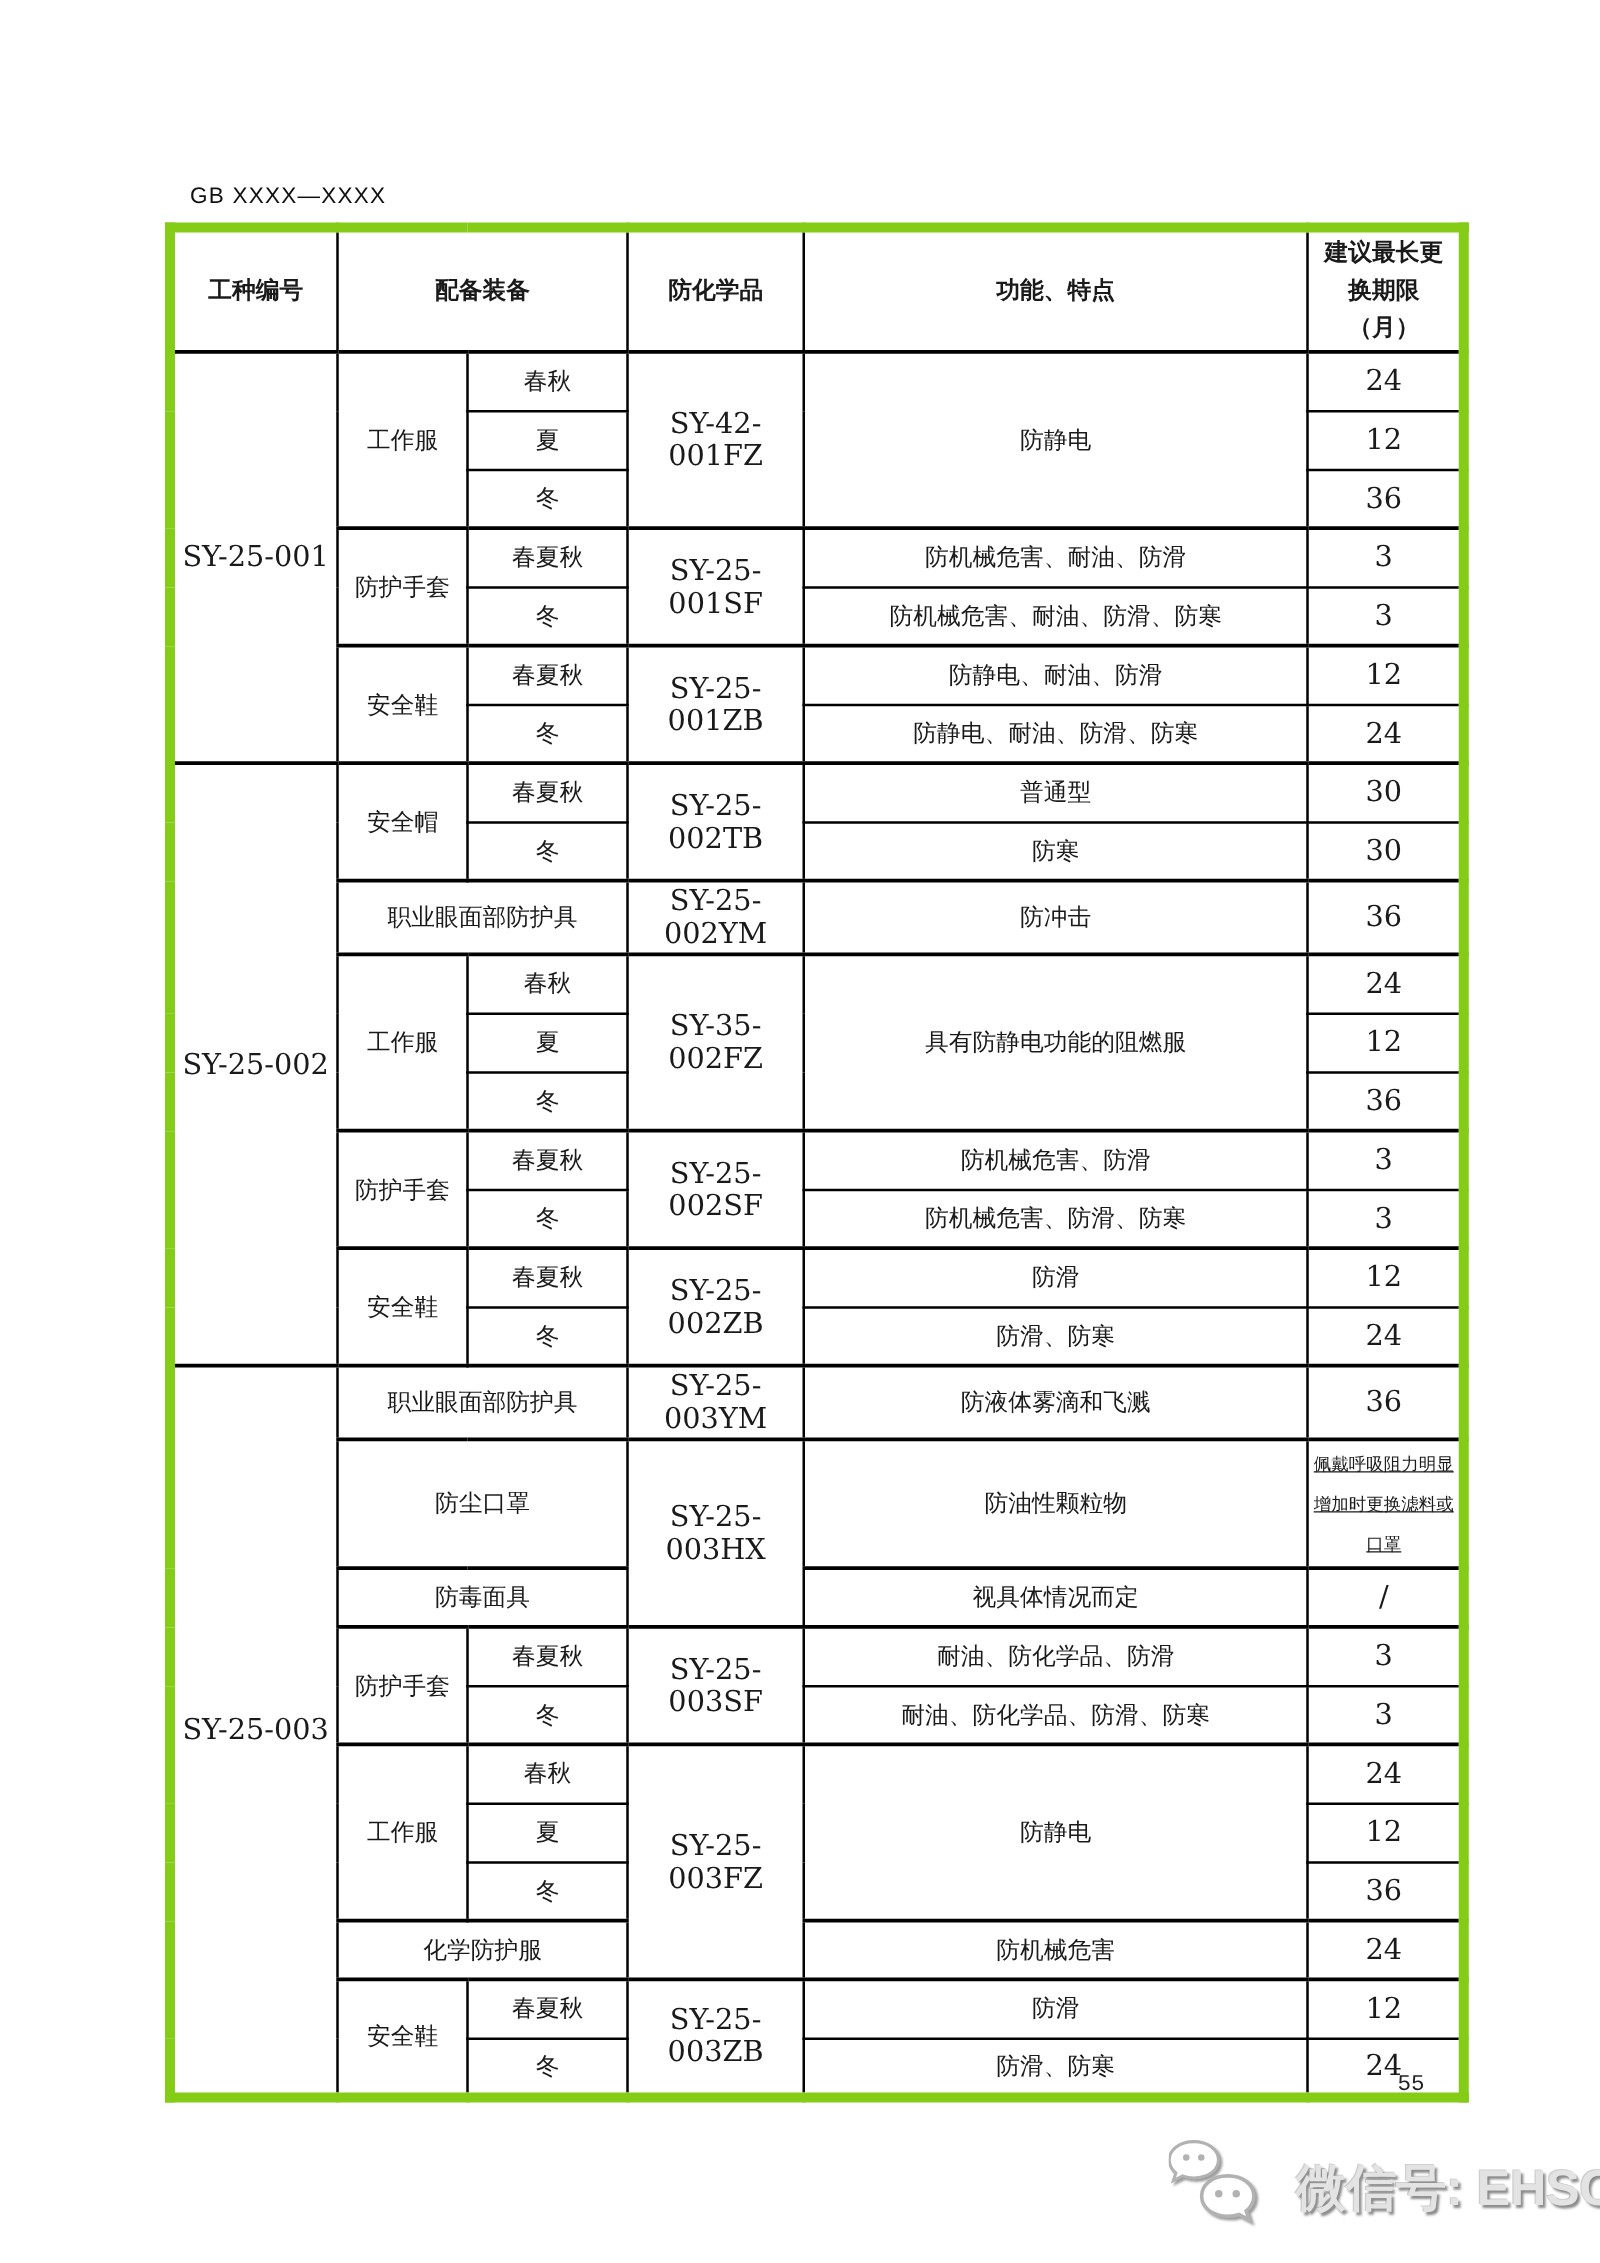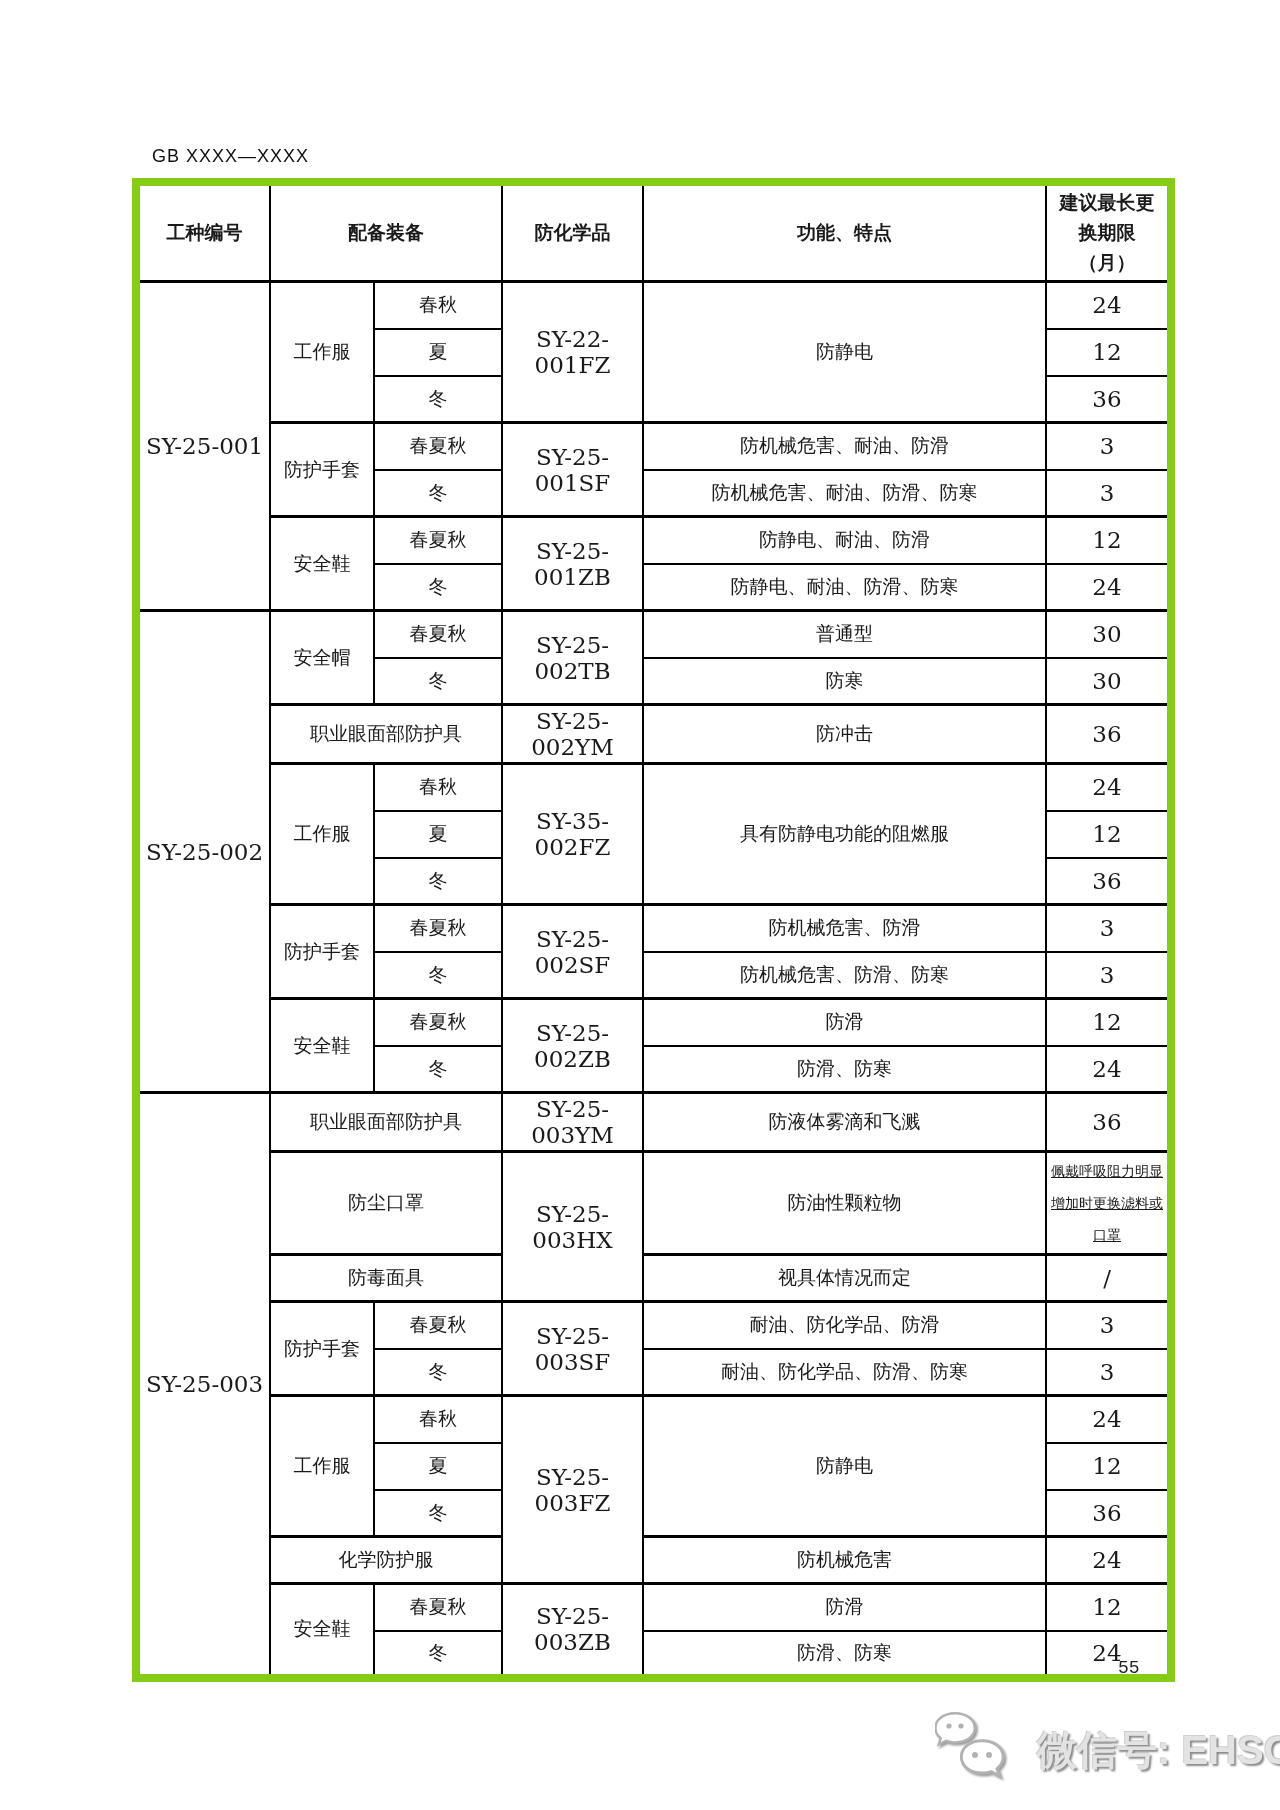--- a/index.html
+++ b/index.html
@@ -84,21 +84,21 @@
     <th colspan="2">配备装备</th>
     <th>防化学品</th>
     <th>功能、特点</th>
     <th>建议最长更换期限（月）</th>
   </tr>
 
   <tr>
     <td rowspan="7" class="code bt3">SY-25-001</td>
     <td rowspan="3" class="bt3">工作服</td>
     <td class="bt3">春秋</td>
-    <td rowspan="3" class="code bt3">SY-22-001FZ</td>
+    <td rowspan="3" class="code bt3">SY-42-001FZ</td>
     <td rowspan="3" class="feat bt3">防静电</td>
     <td class="num bt3">24</td>
   </tr>
   <tr>
     <td>夏</td>
     <td class="num">12</td>
   </tr>
   <tr>
     <td>冬</td>
     <td class="num">36</td>

